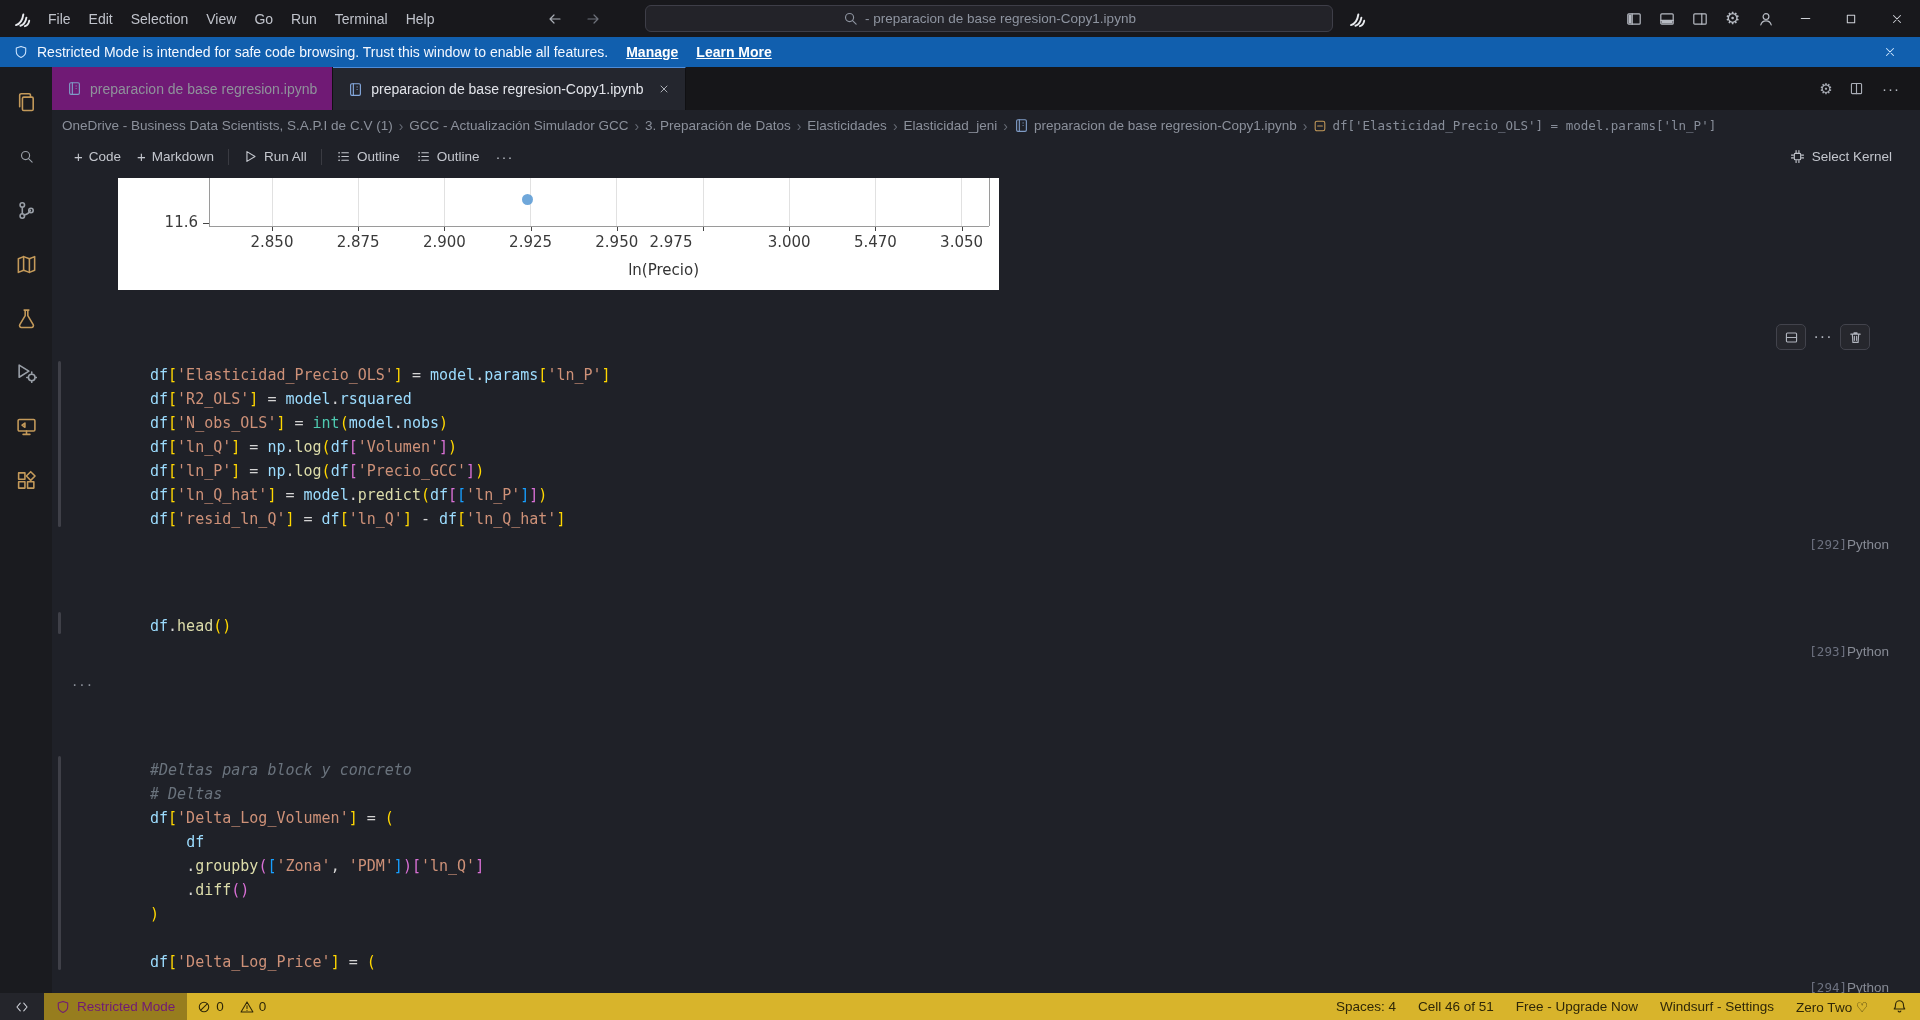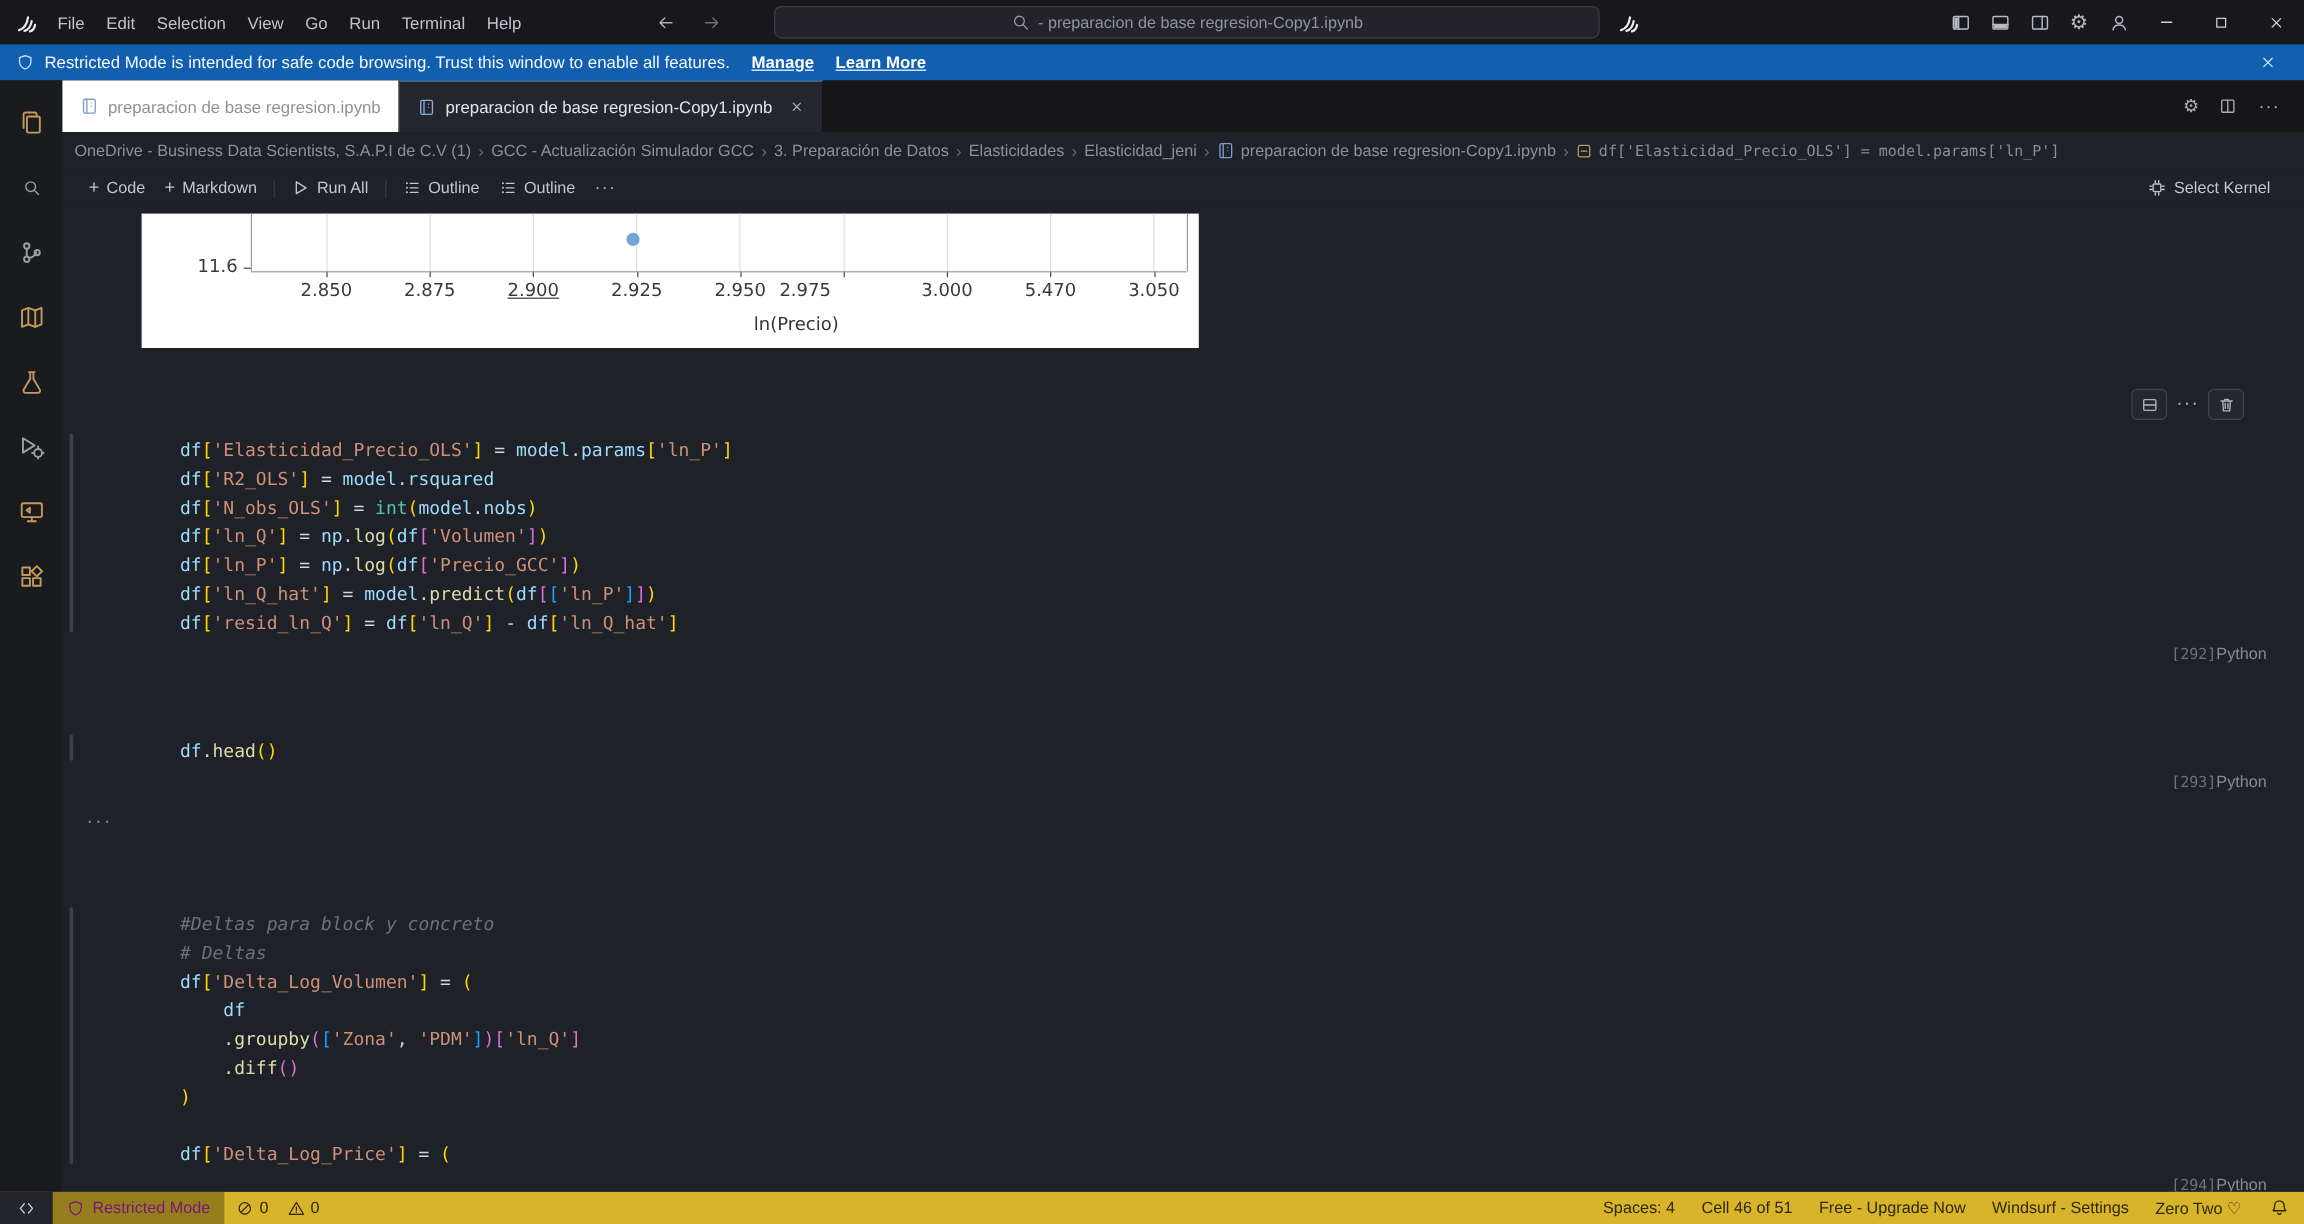--- a/index.html
+++ b/index.html
@@ -30,21 +30,21 @@
 
 .main{height:926px;display:flex}
 .activitybar{width:52px;background:#1a1b1f;display:flex;flex-direction:column;align-items:center;padding-top:22px;gap:28px}
 .act-item{width:26px;height:26px;display:flex;align-items:center;justify-content:center;cursor:pointer}
 .act-amber{color:#c49a5a}
 .act-gray{color:#9aa0a8}
 .editor-col{flex:1;display:flex;flex-direction:column;min-width:0}
 
 
 .tabbar{height:43px;background:#161619;display:flex;align-items:stretch}
-.tab{display:flex;align-items:center;gap:8px;padding:0 15px;font-size:14px;color:#8f929b;background:#ffffff;border-right:1px solid #101013;cursor:pointer;position:relative}
+.tab{display:flex;align-items:center;gap:8px;padding:0 15px;font-size:14px;color:#8f929b;background:#701a75;border-right:1px solid #101013;cursor:pointer;position:relative}
 .tab.active{background:#24262e;color:#e2e4ea;border-top:1px solid #4e8cd8}
 .tab-book{color:#7f9cc6}
 .tab.active .tab-book{color:#85aae0}
 .tab-close{margin-left:6px;color:#b9bcc4}
 .tab-actions{margin-left:auto;display:flex;align-items:center;gap:6px;padding-right:12px;color:#a9adb6}
 .tab-actions .icon{width:24px;height:24px}
 
 
 .breadcrumbs{height:31px;display:flex;align-items:center;padding-left:10px;font-size:13.5px;color:#8b909b;gap:6px;background:#1f2128;white-space:nowrap;overflow:hidden}
 .crumb{display:flex;align-items:center;gap:5px;cursor:pointer}
@@ -442,21 +442,21 @@
     <div class="notebook">
       <div class="chart-output" id="chart">
           <div class="vgrid" style="left: 153.5px; top: 0px; height: 48px;"></div>
           <div class="tickmark" style="left: 154px; top: 48px;"></div>
           <div class="ticklabel" style="left: 114px; top: 55px;">2.850</div>
           <div class="vgrid" style="left: 239.7px; top: 0px; height: 48px;"></div>
           <div class="tickmark" style="left: 240.2px; top: 48px;"></div>
           <div class="ticklabel" style="left: 200.2px; top: 55px;">2.875</div>
           <div class="vgrid" style="left: 325.9px; top: 0px; height: 48px;"></div>
           <div class="tickmark" style="left: 326.4px; top: 48px;"></div>
-          <div class="ticklabel" style="left: 286.4px; top: 55px; text-decoration: underline;">2.900</div>
+          <div class="ticklabel" style="left: 286.4px; top: 55px;">2.900</div>
           <div class="vgrid" style="left: 412.1px; top: 0px; height: 48px;"></div>
           <div class="tickmark" style="left: 412.6px; top: 48px;"></div>
           <div class="ticklabel" style="left: 372.6px; top: 55px;">2.925</div>
           <div class="vgrid" style="left: 498.3px; top: 0px; height: 48px;"></div>
           <div class="tickmark" style="left: 498.8px; top: 48px;"></div>
           <div class="ticklabel" style="left: 458.8px; top: 55px;">2.950</div>
           <div class="vgrid" style="left: 584.5px; top: 0px; height: 48px;"></div>
           <div class="tickmark" style="left: 585px; top: 48px;"></div>
           <div class="ticklabel" style="left: 513px; top: 55px;">2.975</div>
           <div class="vgrid" style="left: 670.7px; top: 0px; height: 48px;"></div>

